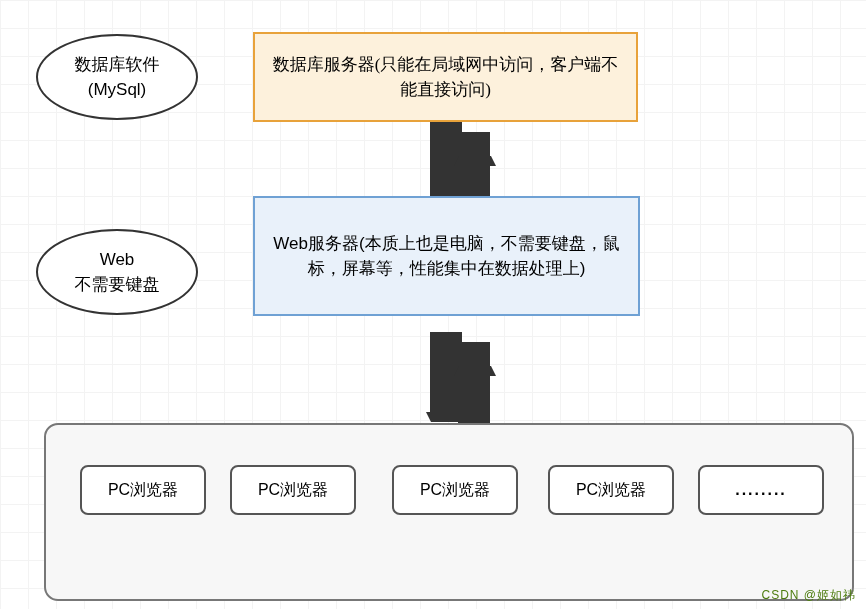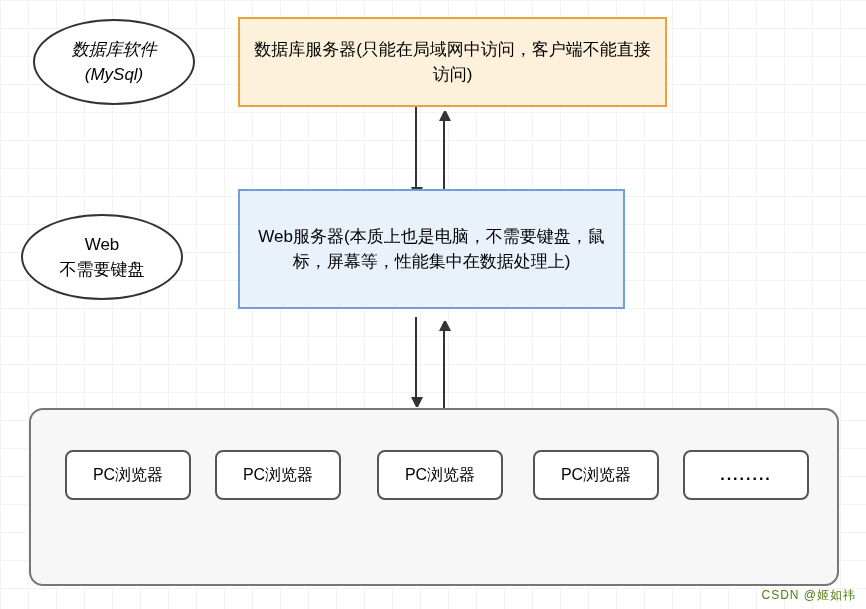--- a/index.html
+++ b/index.html
@@ -1,15 +1,15 @@
 <!DOCTYPE html>
 <html><head>
   <meta charset="utf-8">
   <style>
-    * { box-sizing: border-box; margin: 0; padding: 1px; }
+    * { box-sizing: border-box; margin: 0; padding: 16px; }
     body {
       width: 866px;
       height: 609px;
       position: relative;
       background: #fff;
       background-image:
         linear-gradient(to right, #f3f3f3 1px, transparent 1px),
         linear-gradient(to bottom, #f3f3f3 1px, transparent 1px);
       background-size: 28px 28px;
       font-family: "Microsoft YaHei", "SimHei", sans-serif;
@@ -84,35 +84,35 @@
       right: 10px; bottom: 5px;
       font-size: 12px;
       color: #4d7c0f;
       letter-spacing: 1px;
       text-align: center;
     }
   </style>
 </head>
 <body>
 
-<div class="node ellipse" style="left:32px; top:18px; width:162px; height:86px; white-space:pre-line;font-style:italic;">数据库软件
+<div class="node ellipse" style="left:20px; top:18px; width:162px; height:86px; white-space:pre-line;">数据库软件
 (MySql)</div>
 
-<div class="node db-box" style="left:237px; top:16px; width:429px; height:90px;">数据库服务器(只能在局域网中访问，客户端不能直接访问)</div>
+<div class="node db-box" style="left:237px; top:16px; width:385px; height:90px;font-family:Liberation Serif, serif;">数据库服务器(只能在局域网中访问，客户端不能直接访问)</div>
 
 <div class="arrow-line" style="left:414px; top:106px; width:2px; height:82px;"></div>
 <div class="arrow-head down" style="left:409.5px; top:186px;"></div>
 
 <div class="arrow-line" style="left:442px; top:116px; width:2px; height:82px;"></div>
 <div class="arrow-head up" style="left:437.5px; top:108px;"></div>
 
 <div class="node ellipse" style="left:20px; top:213px; width:162px; height:86px; white-space:pre-line;">Web
 不需要键盘</div>
 
-<div class="node web-box" style="left:237px; top:188px; width:387px; height:120px;">Web服务器(本质上也是电脑，不需要键盘，鼠标，屏幕等，性能集中在数据处理上)</div>
+<div class="node web-box" style="left:237px; top:180px; width:387px; height:120px;">Web服务器(本质上也是电脑，不需要键盘，鼠标，屏幕等，性能集中在数据处理上)</div>
 
 <div class="arrow-line" style="left:414px; top:316px; width:2px; height:82px;"></div>
 <div class="arrow-head down" style="left:409.5px; top:396px;"></div>
 
 <div class="arrow-line" style="left:442px; top:326px; width:2px; height:82px;"></div>
 <div class="arrow-head up" style="left:437.5px; top:318px;"></div>
 
 <div class="client-box" style="left:28px; top:407px; width:810px; height:178px;">
 
   <div class="browser" style="left:34px; top:40px; width:126px; height:50px;">PC浏览器</div>

